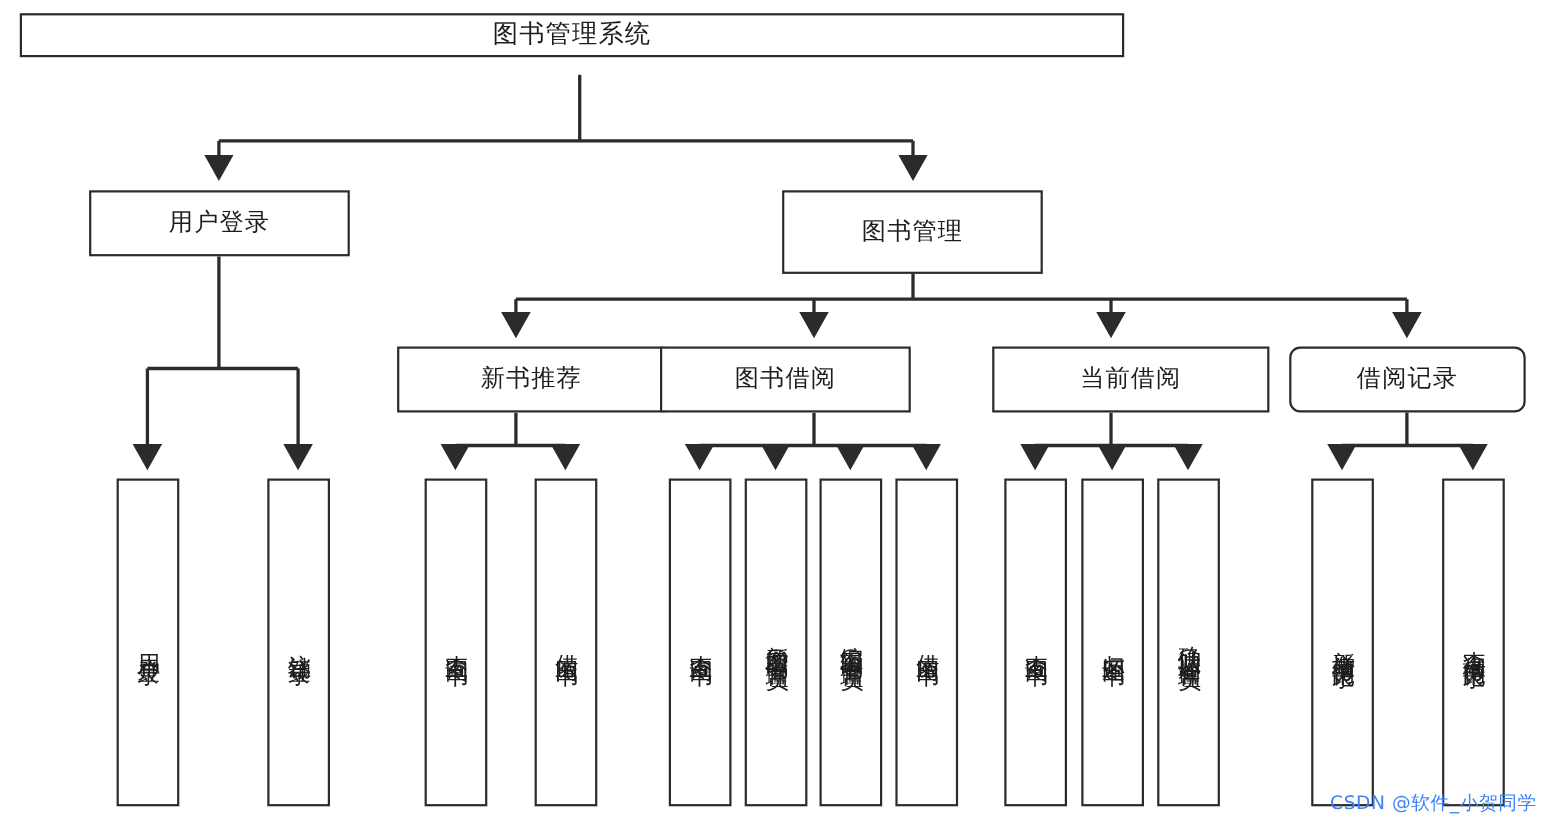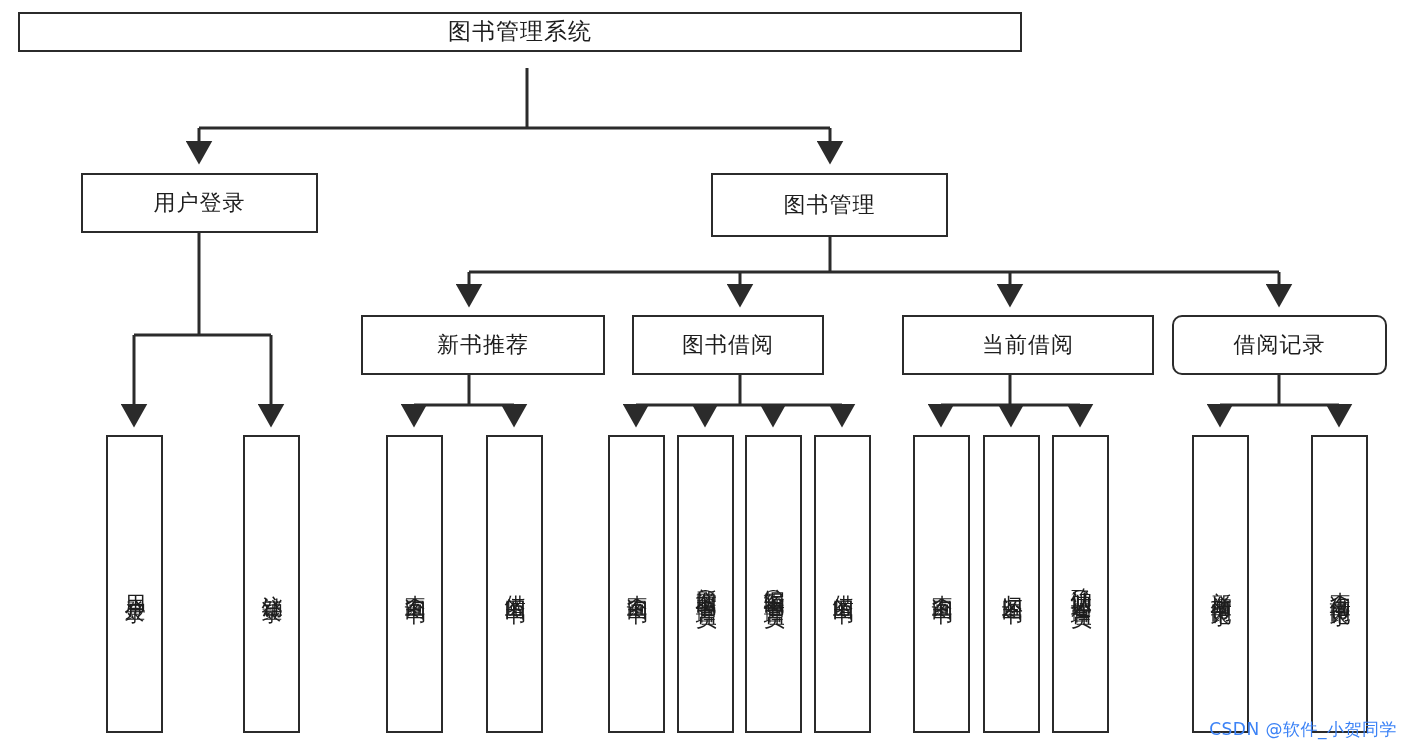--- a/index.html
+++ b/index.html
@@ -130,28 +130,28 @@
     </g>
   </svg>
 
   <div class="node h root" style="left:18px;top:12px;width:1004px;height:40px;">
     <span>图书管理系统</span>
   </div>
 
   <div class="node h" style="left:81px;top:173px;width:237px;height:60px;">
     <span>用户登录</span>
   </div>
-  <div class="node h" style="left:711px;top:173px;width:237px;height:64px;text-align:right;">
+  <div class="node h" style="left:711px;top:173px;width:237px;height:76px;text-align:right;">
     <span>图书管理</span>
   </div>
 
   <div class="node h" style="left:361px;top:315px;width:244px;height:60px;">
     <span>新书推荐</span>
   </div>
-  <div class="node h" style="left:632px;top:315px;width:192px;height:60px;text-align:center;">
+  <div class="node h" style="left:600px;top:315px;width:228px;height:60px;text-align:center;">
     <span>图书借阅</span>
   </div>
   <div class="node h" style="left:902px;top:315px;width:252px;height:60px;">
     <span>当前借阅</span>
   </div>
   <div class="node h" style="left:1172px;top:315px;width:215px;height:60px;border-radius:10px;">
     <span>借阅记录</span>
   </div>
 
   <div class="node leaf" style="left:106px;top:435px;width:57px;height:298px;">

